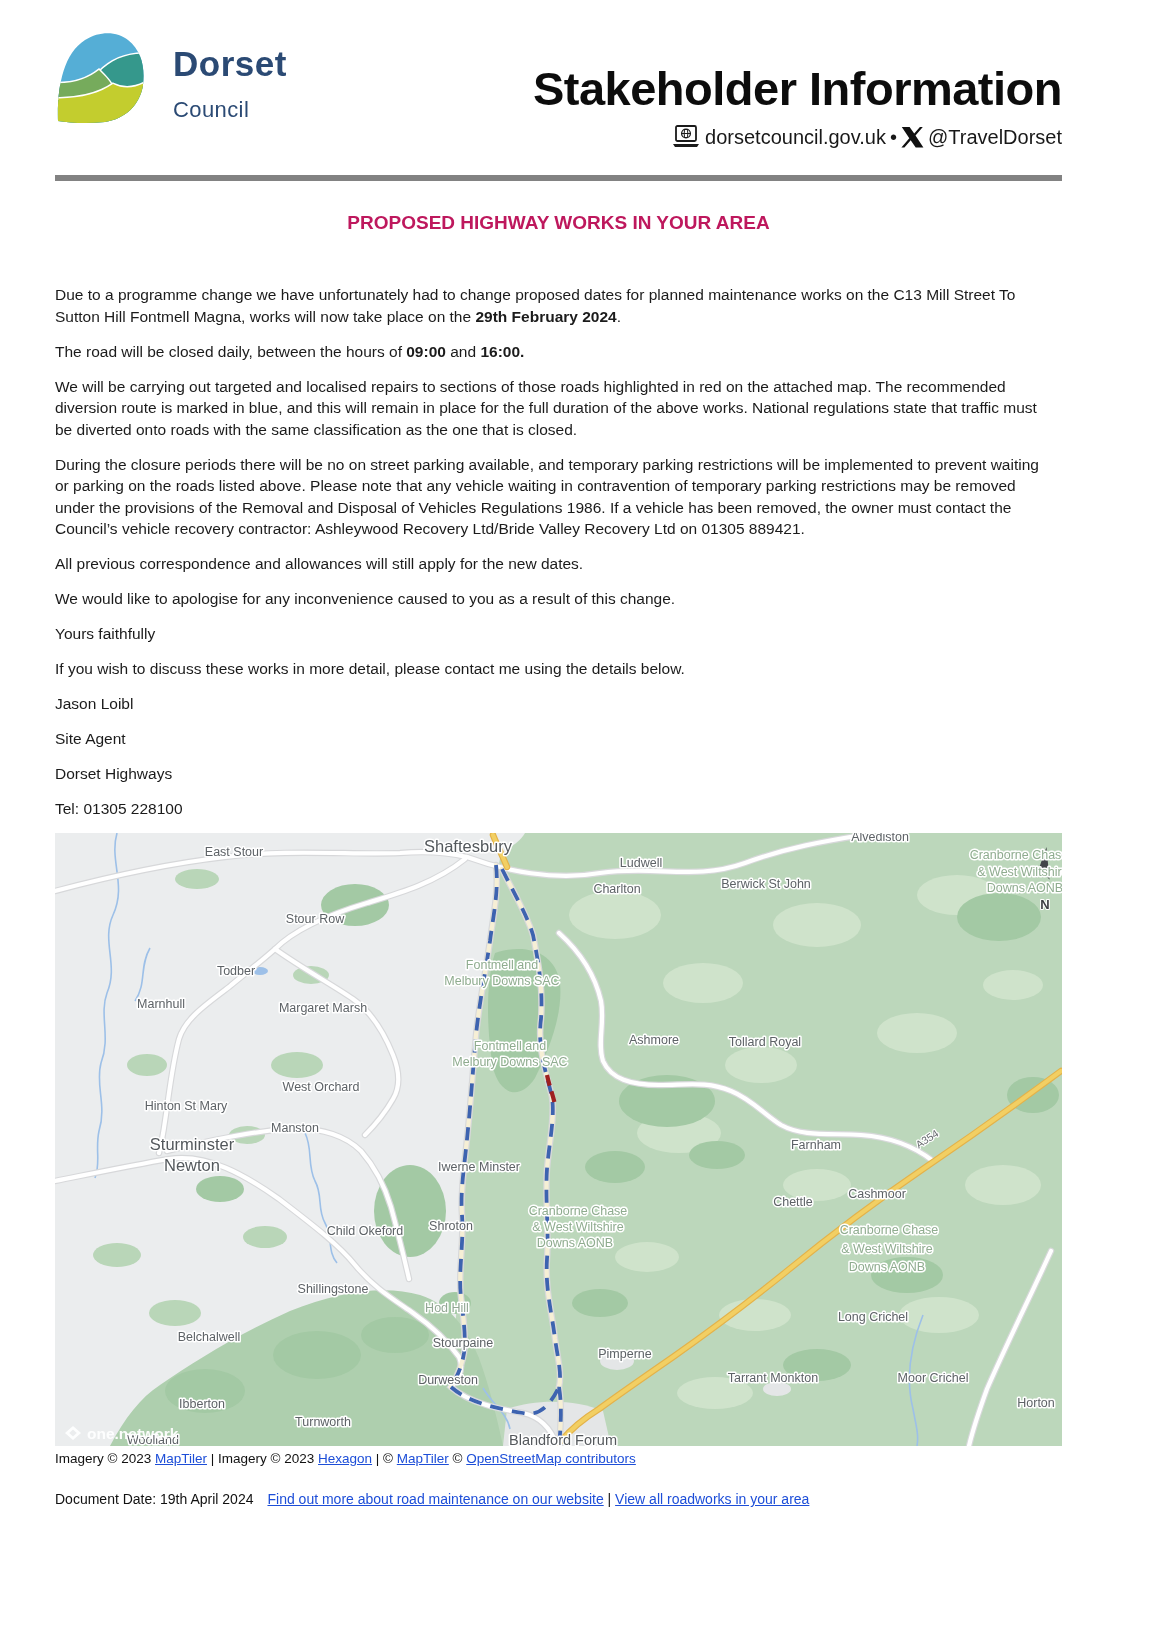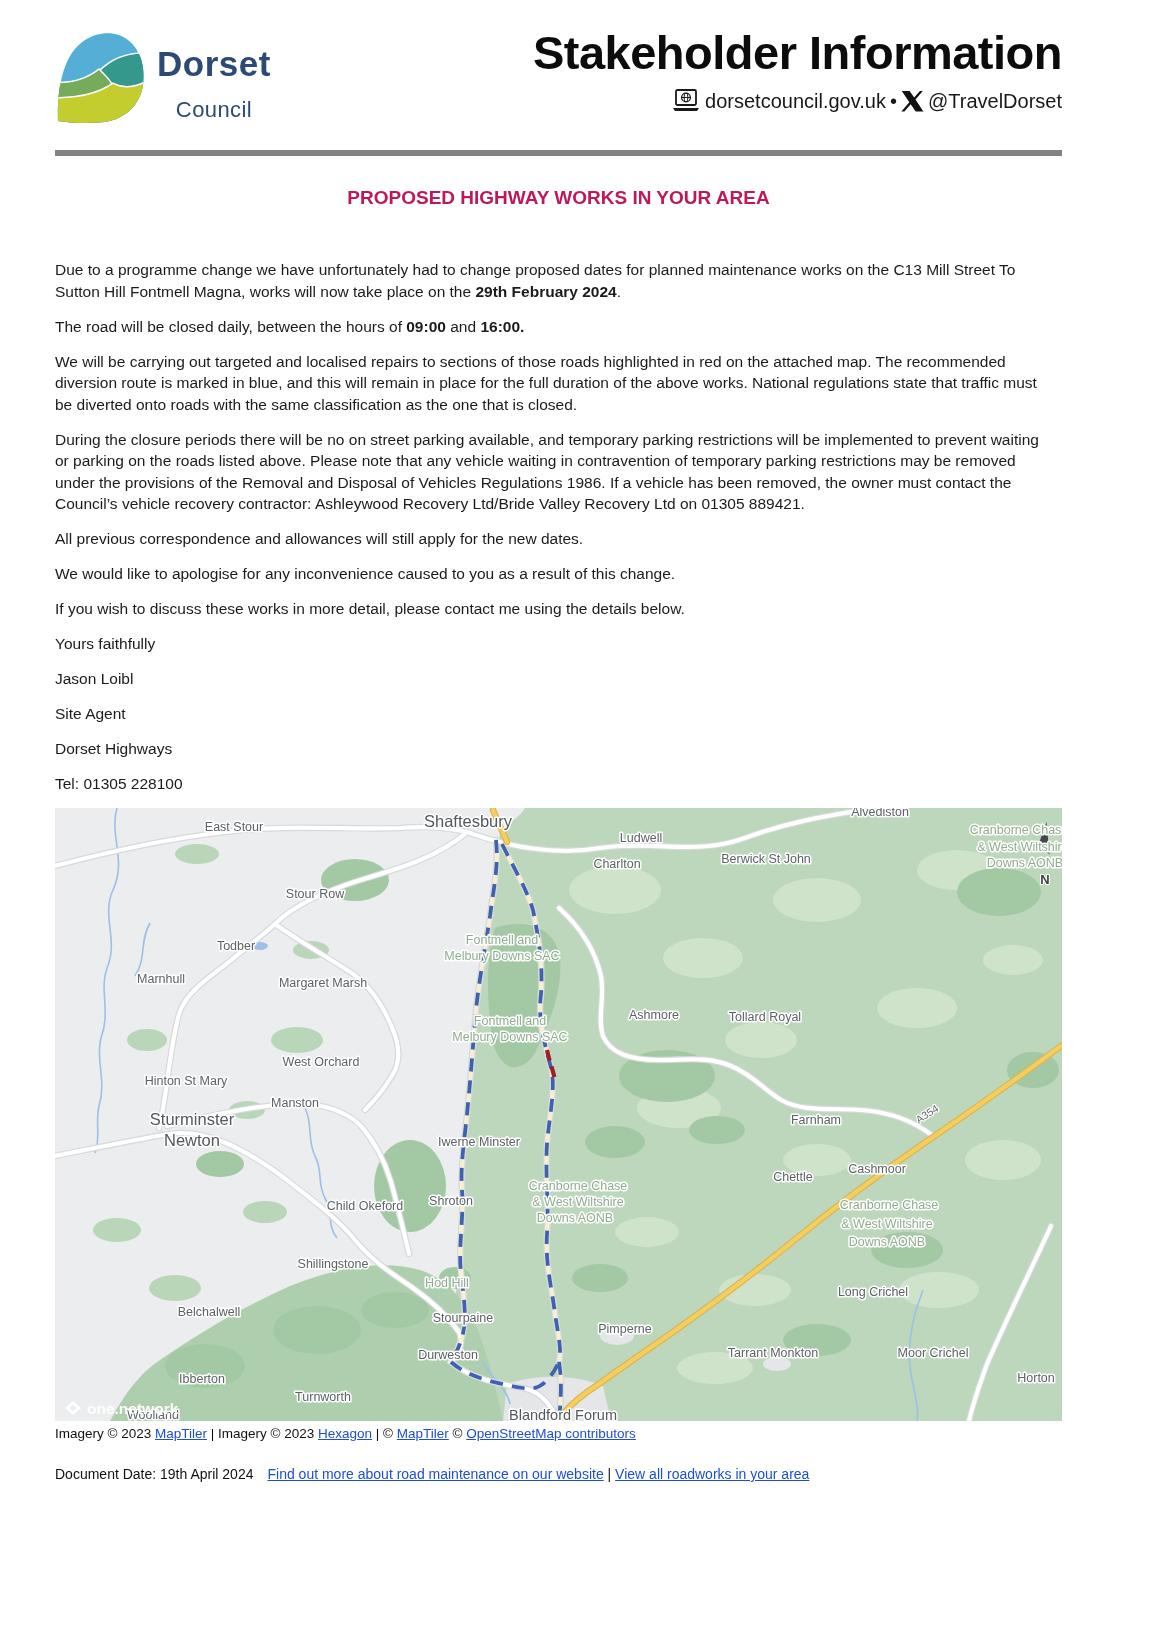--- a/index.html
+++ b/index.html
@@ -1,25 +1,25 @@
 <!DOCTYPE html>
 <html><head>
 <meta charset="utf-8">
 <style>
   html,body{margin:0;padding:0;background:#ffffff;}
   body{width:1162px;height:1630px;overflow:hidden;font-family:"Liberation Sans",sans-serif;color:#1b1b1b;position:relative;}
   .content{width:1007px;margin:0 auto 0 55px;}
 
   
   .header{display:flex;justify-content:space-between;align-items:flex-start;padding-top:28px;}
-  .brand{display:flex;align-items:flex-start;gap:12px;text-align:center;}
+  .brand{display:flex;align-items:flex-start;gap:28px;}
   .brand-text{margin-top:18px;line-height:1;color:#2b4a74;}
   .brand-line1{font-size:35px;font-weight:600;letter-spacing:.5px;}
   .brand-line2{font-size:22px;font-weight:400;margin-top:18px;letter-spacing:.4px;}
-  .head-right{text-align:center;}
+  .head-right{text-align:center;margin-top:36px;}
   .head-title{font-size:47px;font-weight:700;color:#0c0c0c;letter-spacing:-.5px;line-height:1.05;}
   .head-sub{margin-top:12px;display:flex;justify-content:flex-end;align-items:center;gap:4px;font-size:20px;color:#181818;}
   .divider{height:6px;background:#828282;margin-top:26px;}
 
   
   .h1{margin-top:31px;text-align:center;font-size:19px;font-weight:700;color:#be185d;}
   .h2{margin-top:22px;text-align:center;font-size:20px;font-weight:700;color:#0e0e0e;}
 
   
   .letter{margin-top:50px;width:1000px;}
@@ -93,22 +93,22 @@
 
   <div class="h1">PROPOSED HIGHWAY WORKS IN YOUR AREA</div>
 
   <div class="letter">
       <p><span>Due to a programme change we have unfortunately had to change proposed dates for planned maintenance works on the C13 Mill Street To Sutton Hill Fontmell Magna, works will now take place on the </span><b>29th February 2024</b><span>.</span></p>
       <p><span>The road will be closed daily, between the hours of </span><b>09:00</b><span> and </span><b>16:00.</b></p>
       <p><span>We will be carrying out targeted and localised repairs to sections of those roads highlighted in red on the attached map. The recommended diversion route is marked in blue, and this will remain in place for the full duration of the above works. National regulations state that traffic must be diverted onto roads with the same classification as the one that is closed.</span></p>
       <p><span>During the closure periods there will be no on street parking available, and temporary parking restrictions will be implemented to prevent waiting or parking on the roads listed above. Please note that any vehicle waiting in contravention of temporary parking restrictions may be removed under the provisions of the Removal and Disposal of Vehicles Regulations 1986. If a vehicle has been removed, the owner must contact the Council’s vehicle recovery contractor: Ashleywood Recovery Ltd/Bride Valley Recovery Ltd on 01305 889421.</span></p>
       <p><span>All previous correspondence and allowances will still apply for the new dates.</span></p>
       <p><span>We would like to apologise for any inconvenience caused to you as a result of this change.</span></p>
+      <p><span>Yours faithfully</span></p>
       <p><span>If you wish to discuss these works in more detail, please contact me using the details below.</span></p>
-      <p><span>Yours faithfully</span></p>
       <p><span>Jason Loibl</span></p>
       <p><span>Site Agent</span></p>
       <p><span>Dorset Highways</span></p>
       <p><span>Tel: 01305 228100</span></p>
     </div>
 
   <div class="map-wrap">
     <svg width="1007" height="613" viewBox="0 0 1007 613">
 
       <rect x="0" y="0" width="1007" height="613" fill="#ebedee"></rect>

